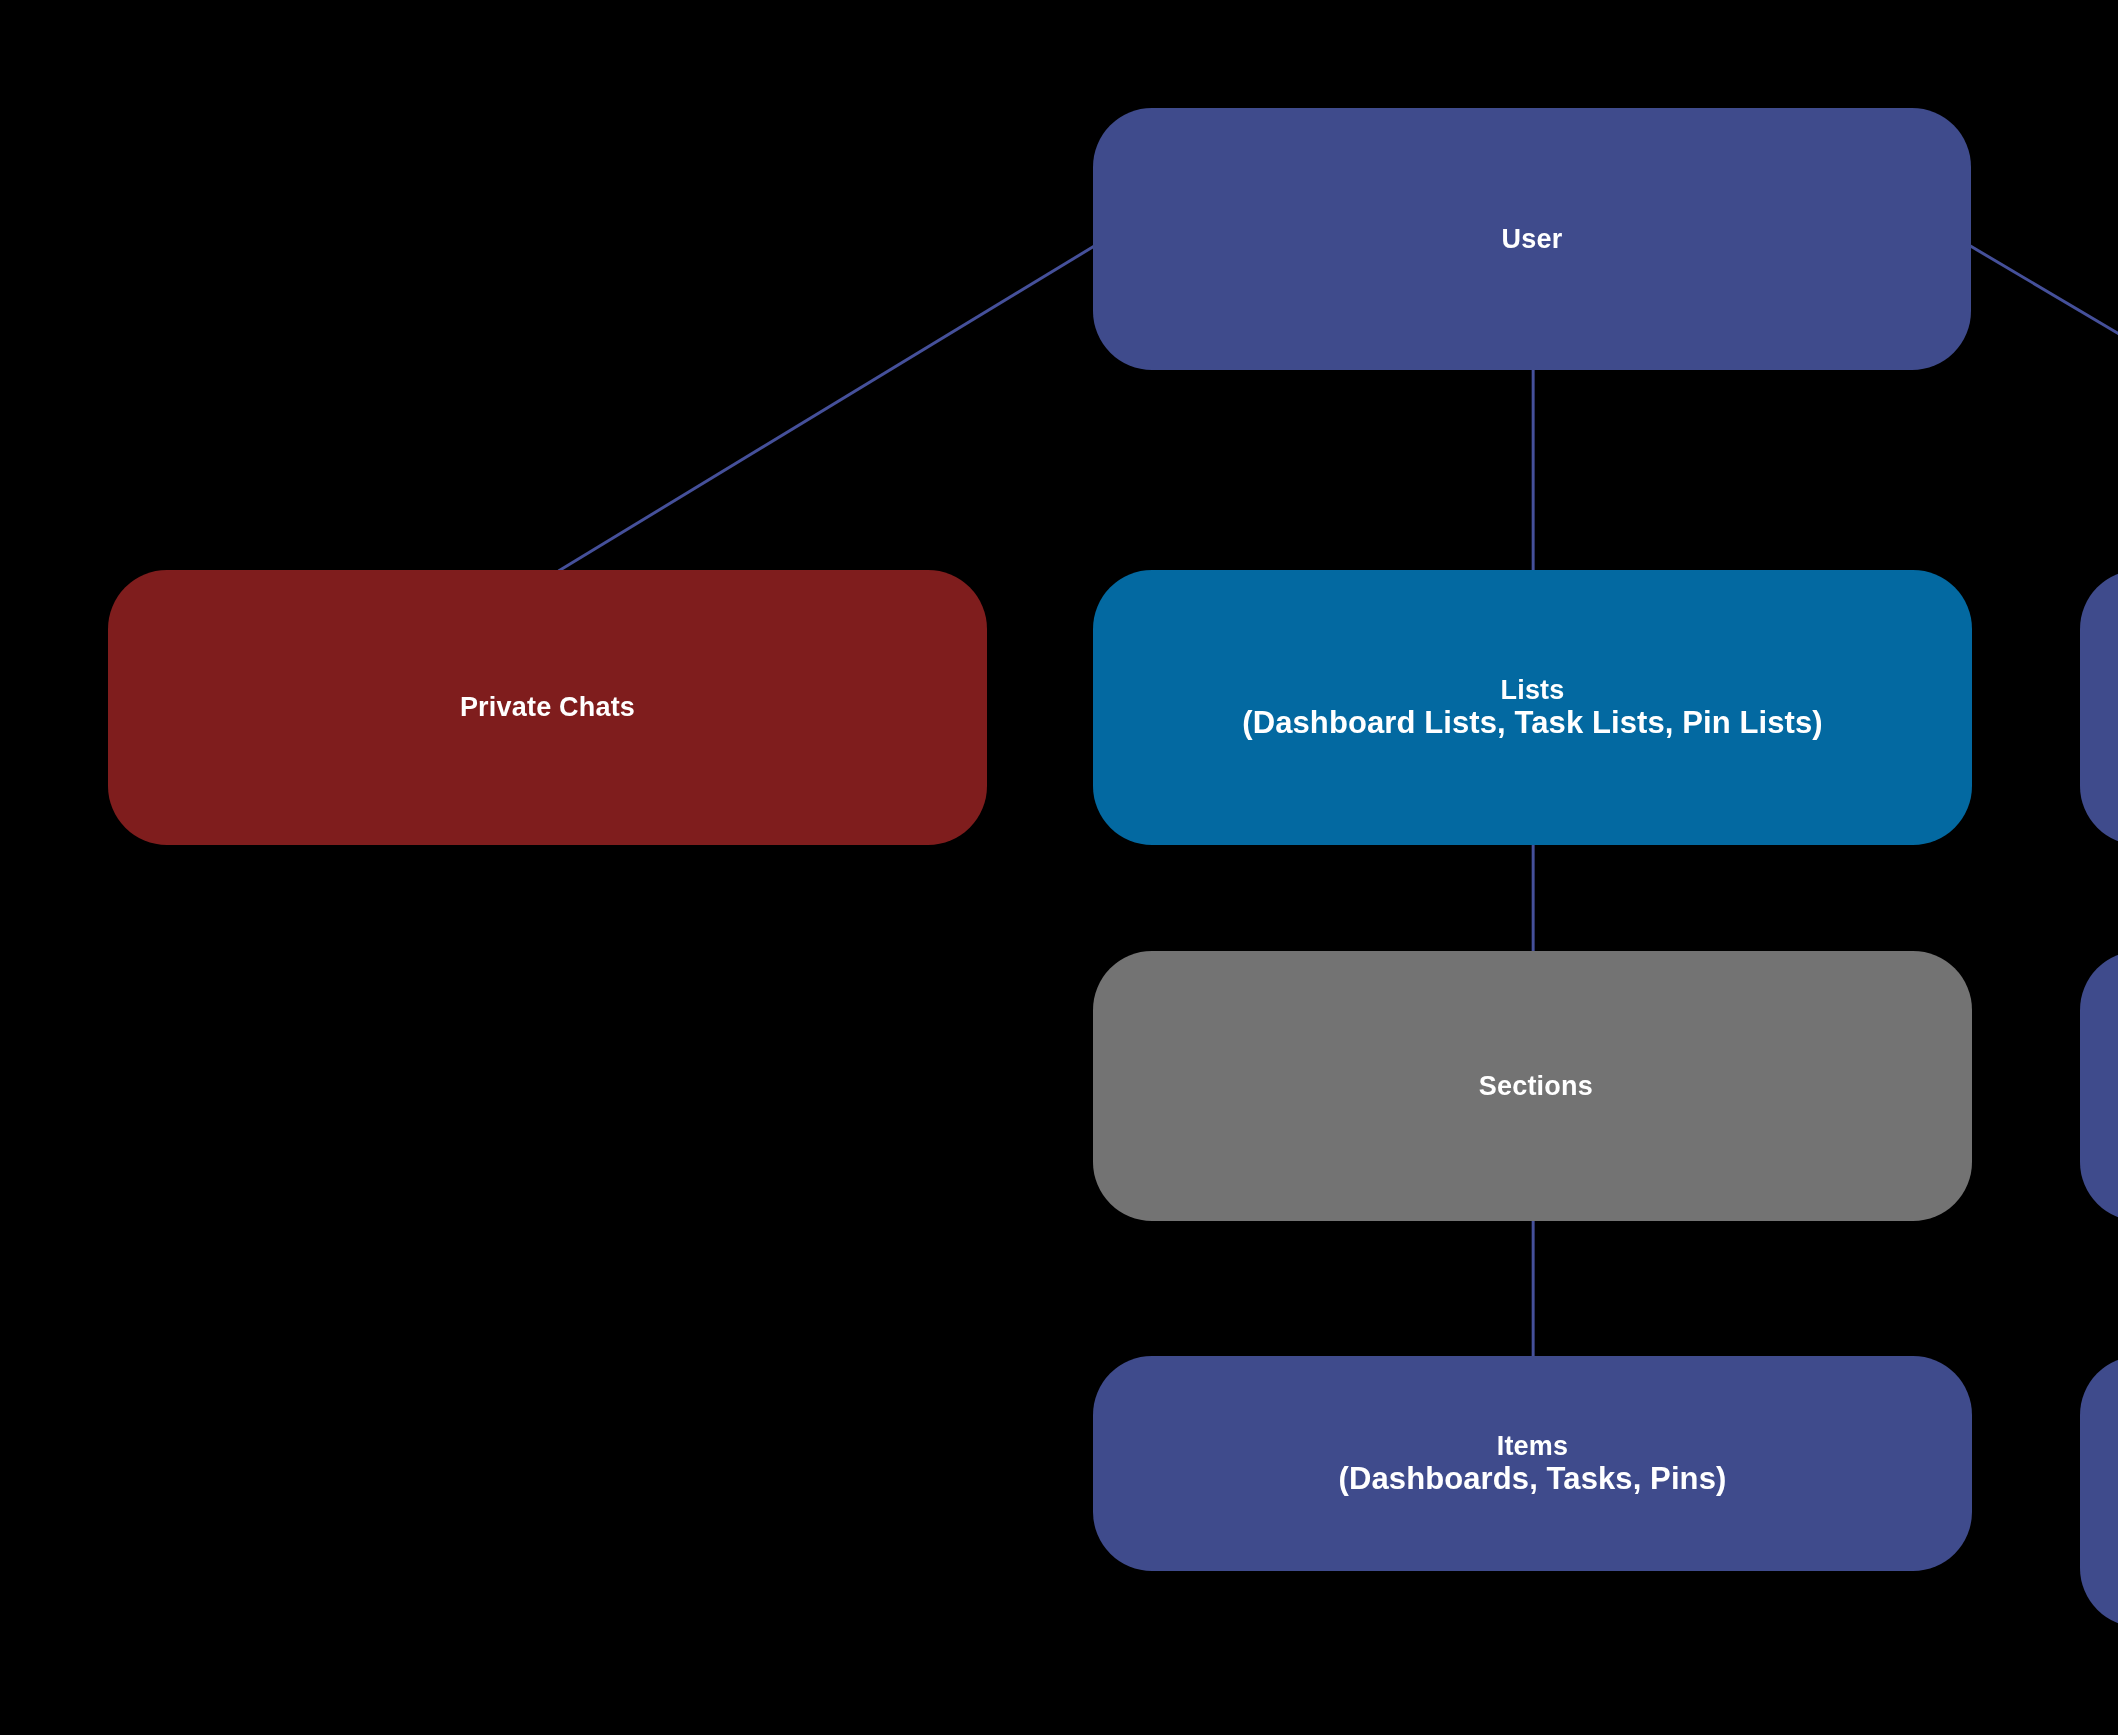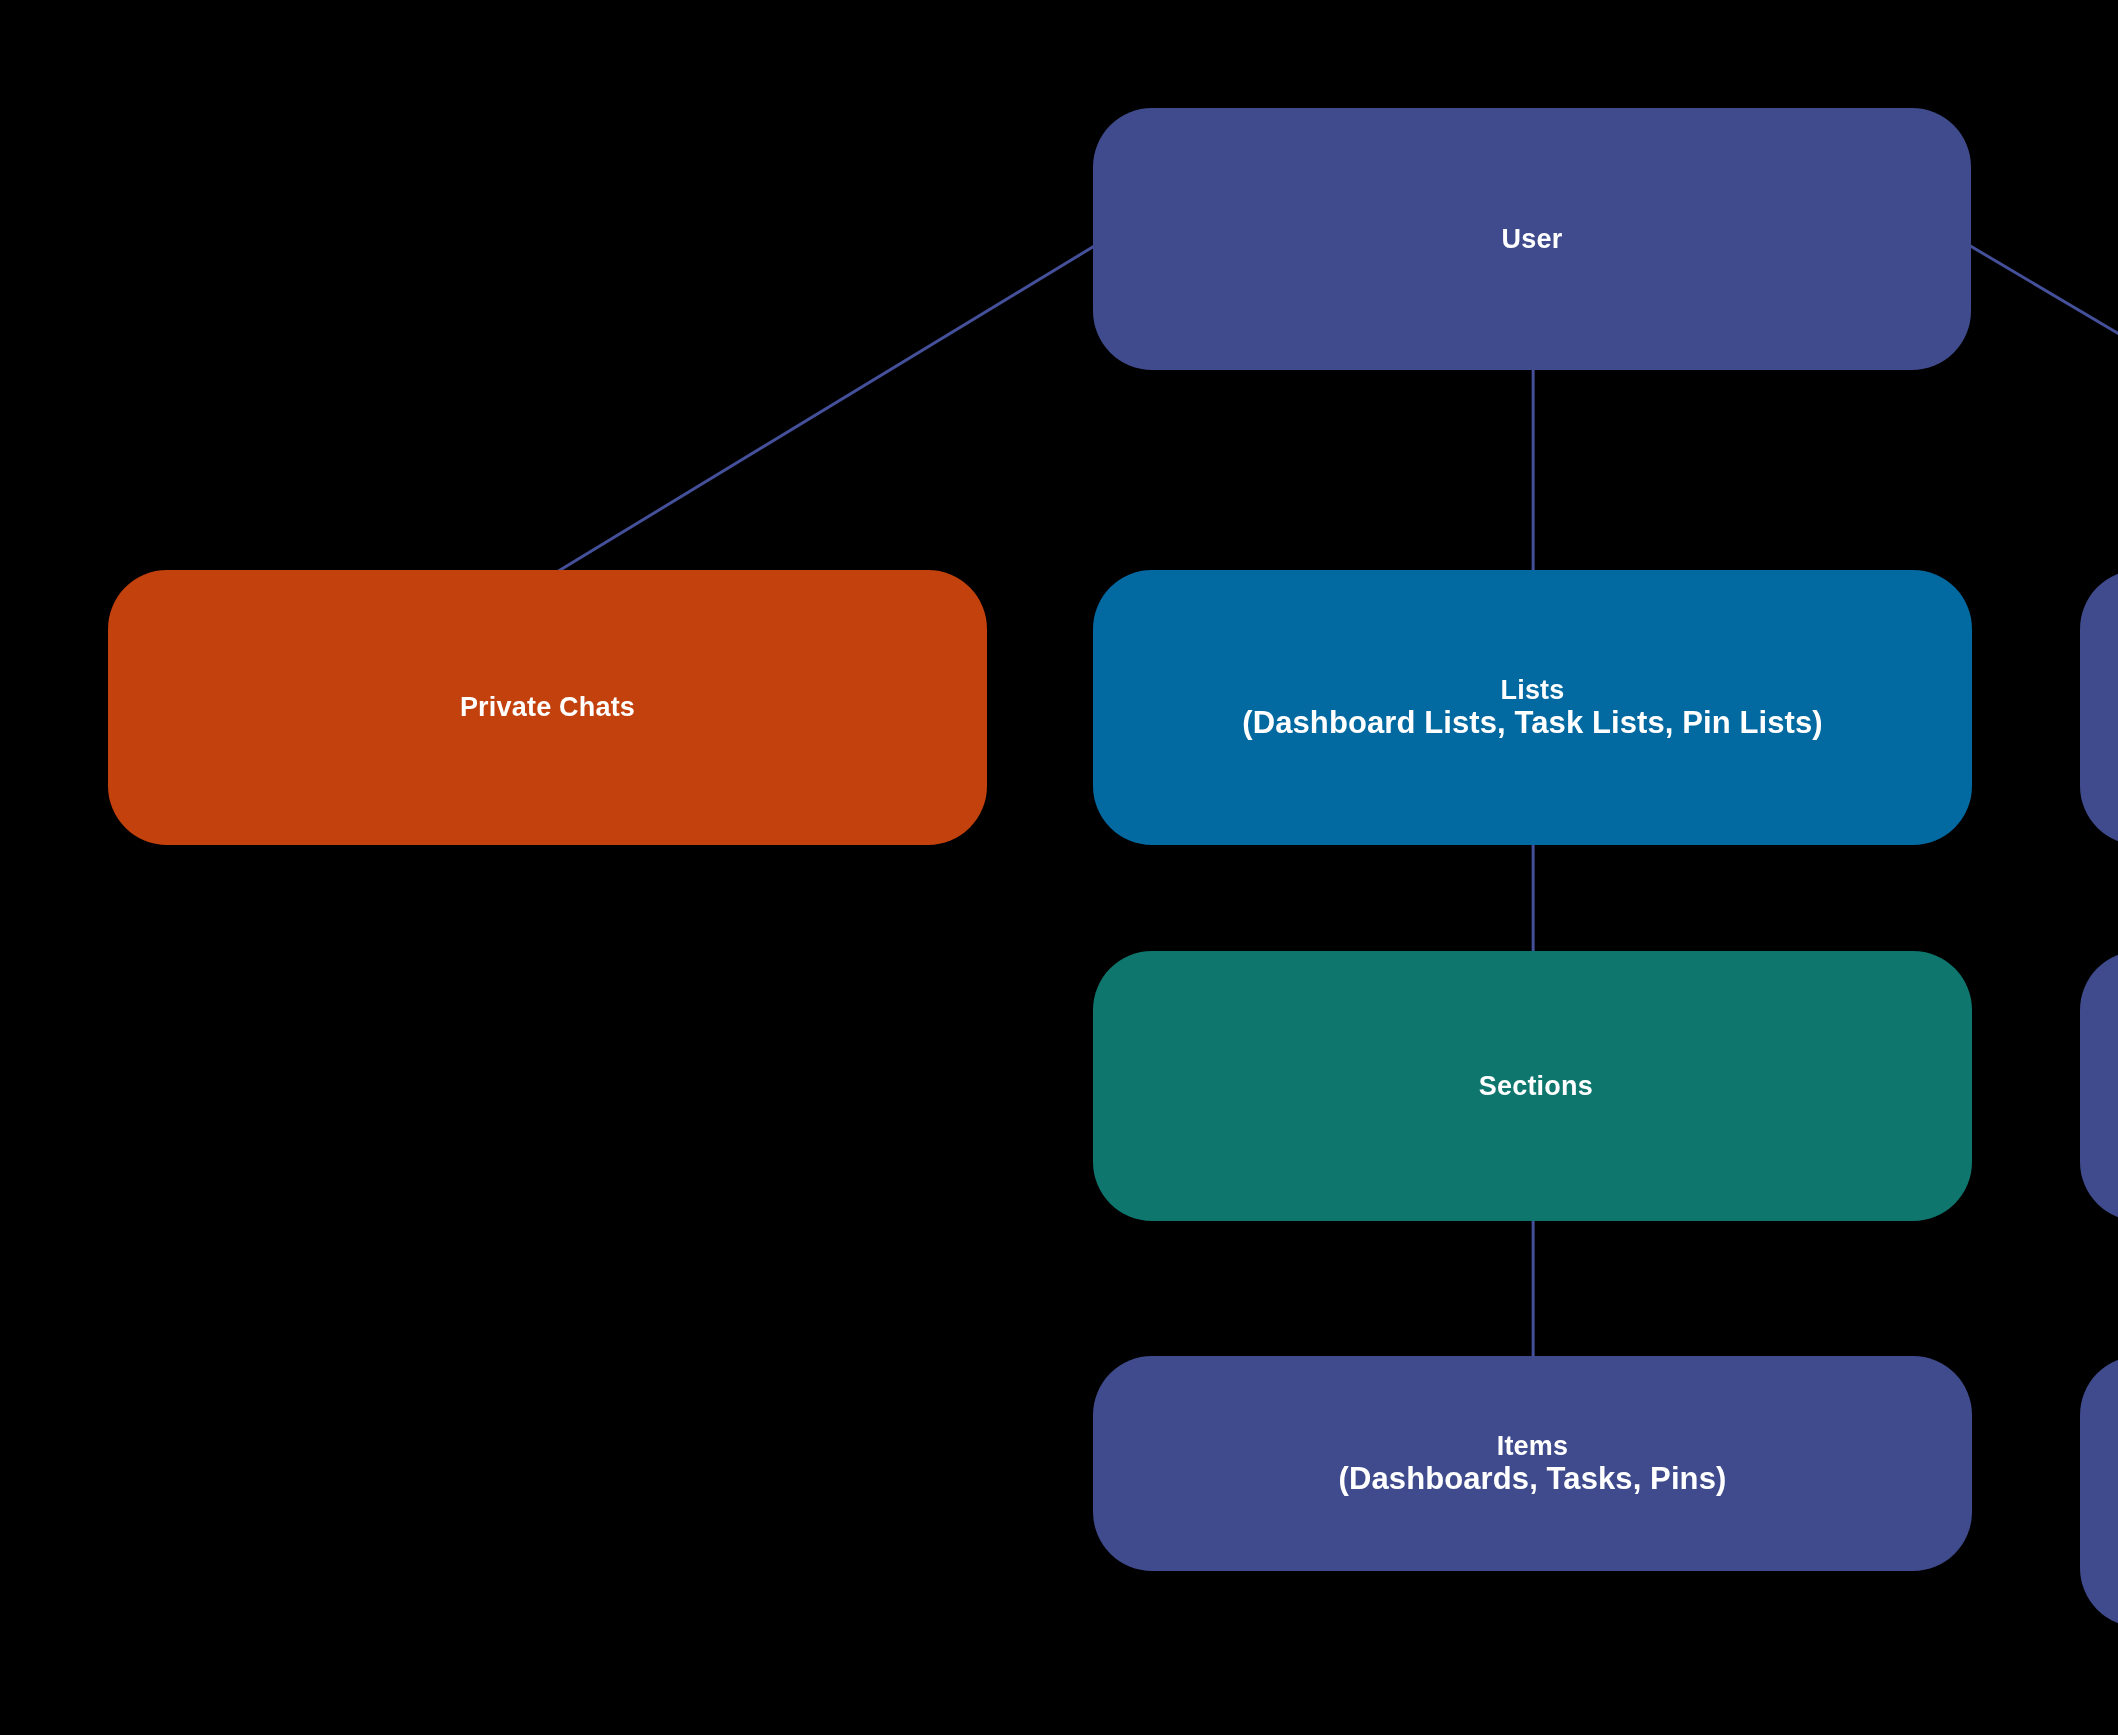--- a/index.html
+++ b/index.html
@@ -100,36 +100,36 @@
     <line x1="5946" y1="1991" x2="5946" y2="2247" stroke="#45509A" stroke-width="7"></line>
 
     <line x1="5946" y1="2881" x2="5946" y2="3202" stroke="#45509A" stroke-width="7"></line>
   </svg>
 
   <div class="node" id="node-user" style="background: rgb(63, 75, 140);">
     <div class="node-title" style="color: rgb(255, 255, 255);">User</div>
 
   </div>
 
-  <div class="node" id="node-private-chats" style="background: #c2410c;">
+  <div class="node" id="node-private-chats" style="background: #7f1d1d;">
     <div class="node-title" style="color: rgb(255, 255, 255);">Private Chats</div>
 
   </div>
 
   <div class="node" id="node-lists" style="background: #0369a1;">
     <div class="node-title" style="color: rgb(255, 255, 255);">Lists</div>
     <div class="node-subtitle" style="color: rgb(255, 255, 255);">(Dashboard Lists, Task Lists, Pin Lists)</div>
   </div>
 
   <div class="node" id="node-organizations" style="background: rgb(63, 75, 140);">
     
     
   </div>
 
-  <div class="node" id="node-sections" style="background: #0f766e; padding-left: 32px;">
+  <div class="node" id="node-sections" style="background: #737373; padding-left: 32px;">
     <div class="node-title" style="color: rgb(255, 255, 255);">Sections</div>
   </div>
 
   <div class="node" id="node-workspaces" style="background: rgb(63, 75, 140);">
     
     
   </div>
 
   <div class="node" id="node-items" style="background: rgb(63, 75, 140);">
     <div class="node-title" style="color: rgb(255, 255, 255);">Items</div>

